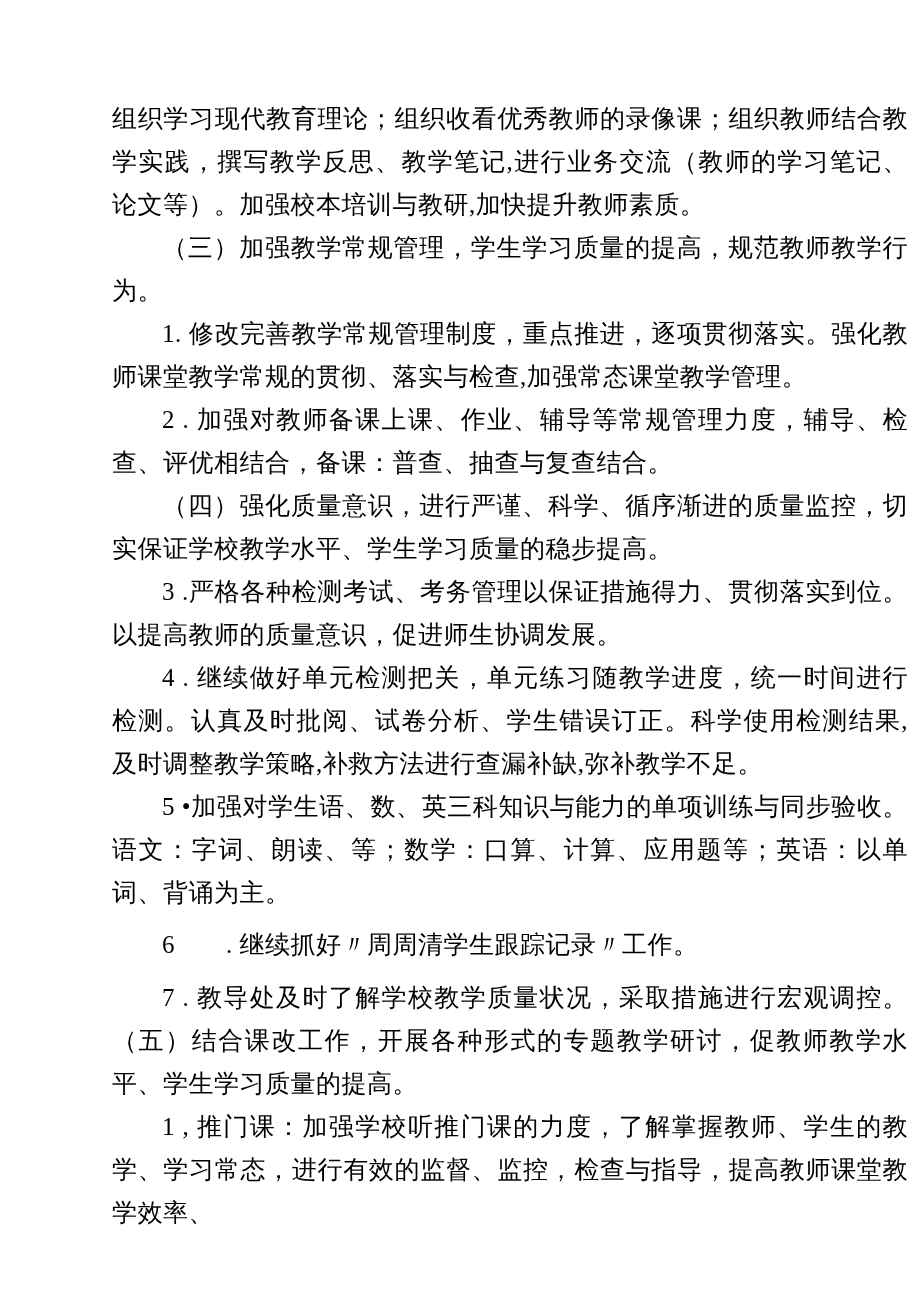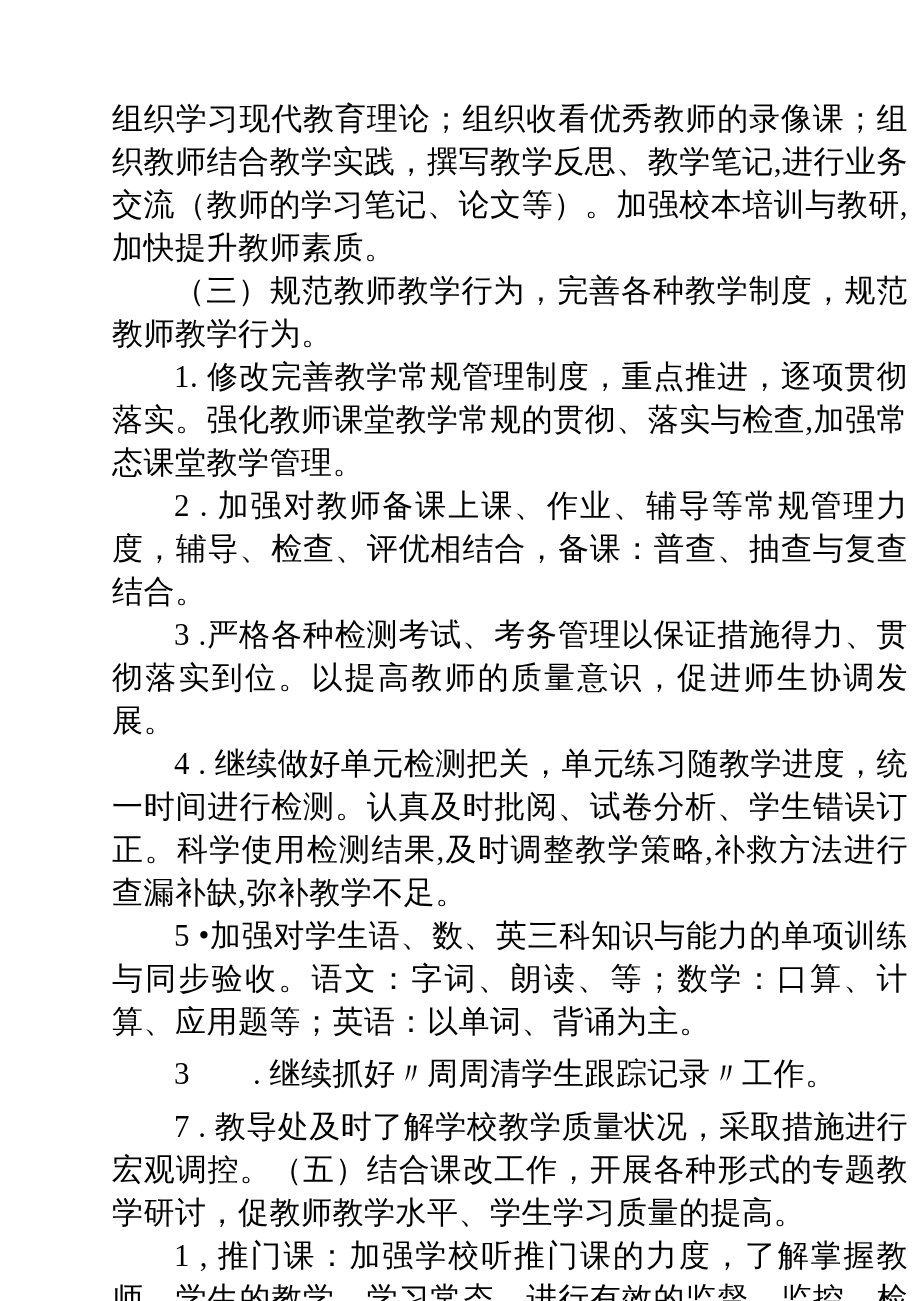--- a/index.html
+++ b/index.html
@@ -16,44 +16,45 @@
   .page {
     box-sizing: border-box;
     width: 920px;
     height: 1301px;
     background: #ffffff;
     padding: 97px 12px 0 112px;
     color: #000000;
   }
   .doc-body p.para {
     margin: 0;
-    font-size: 31px;
+    font-size: 25px;
     line-height: 43px;
     letter-spacing: 0.5px;
     text-align: justify;
     text-align-last: left;
     color: #000000;
   }
   .para.indent {
     text-indent: 2em;
   }
   .para.spaced {
     margin-top: 9px !important;
     margin-bottom: 10px !important;
   }
 </style>
 </head>
 <body>
 
 <div class="page">
   <div id="doc-body" class="doc-body">
       <p class="para">组织学习现代教育理论；组织收看优秀教师的录像课；组织教师结合教学实践，撰写教学反思、教学笔记,进行业务交流（教师的学习笔记、论文等）。加强校本培训与教研,加快提升教师素质。</p>
-      <p class="para indent">（三）规范教师教学行为，完善各种教学制度，规范教师教学行为。</p>
+      <p class="para indent">（三）加强教学常规管理，学生学习质量的提高，规范教师教学行为。</p>
       <p class="para indent">1. 修改完善教学常规管理制度，重点推进，逐项贯彻落实。强化教师课堂教学常规的贯彻、落实与检查,加强常态课堂教学管理。</p>
       <p class="para indent">2 . 加强对教师备课上课、作业、辅导等常规管理力度，辅导、检查、评优相结合，备课：普查、抽查与复查结合。</p>
+      <p class="para indent">（四）强化质量意识，进行严谨、科学、循序渐进的质量监控，切实保证学校教学水平、学生学习质量的稳步提高。</p>
       <p class="para indent">3 .严格各种检测考试、考务管理以保证措施得力、贯彻落实到位。以提高教师的质量意识，促进师生协调发展。</p>
       <p class="para indent">4 . 继续做好单元检测把关，单元练习随教学进度，统一时间进行检测。认真及时批阅、试卷分析、学生错误订正。科学使用检测结果,及时调整教学策略,补救方法进行查漏补缺,弥补教学不足。</p>
       <p class="para indent">5 •加强对学生语、数、英三科知识与能力的单项训练与同步验收。语文：字词、朗读、等；数学：口算、计算、应用题等；英语：以单词、背诵为主。</p>
-      <p class="para indent spaced">3　　. 继续抓好〃周周清学生跟踪记录〃工作。</p>
+      <p class="para indent spaced">6　　. 继续抓好〃周周清学生跟踪记录〃工作。</p>
       <p class="para indent">7 . 教导处及时了解学校教学质量状况，采取措施进行宏观调控。（五）结合课改工作，开展各种形式的专题教学研讨，促教师教学水平、学生学习质量的提高。</p>
       <p class="para indent">1 , 推门课：加强学校听推门课的力度，了解掌握教师、学生的教学、学习常态，进行有效的监督、监控，检查与指导，提高教师课堂教学效率、</p>
     </div>
 </div>
 
 </body></html>

